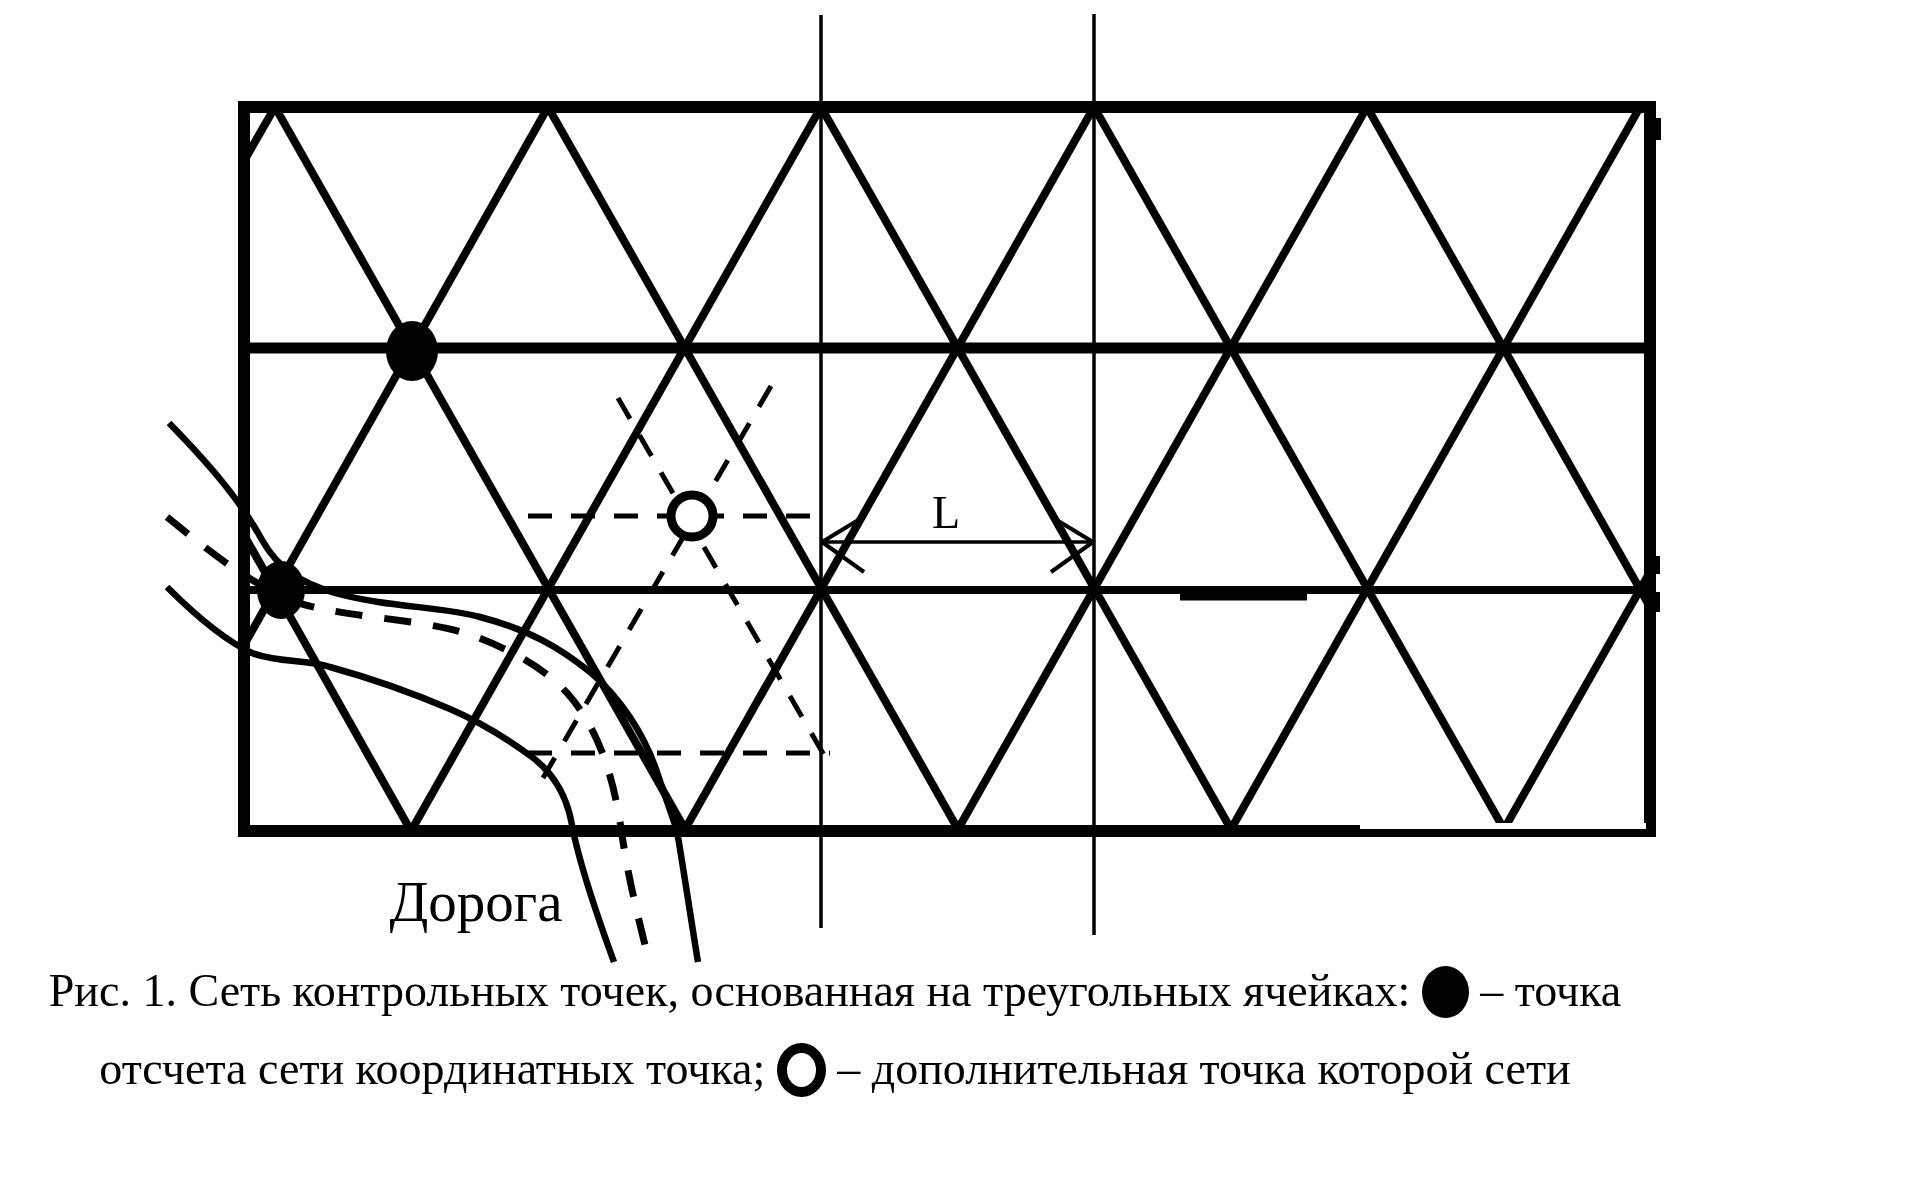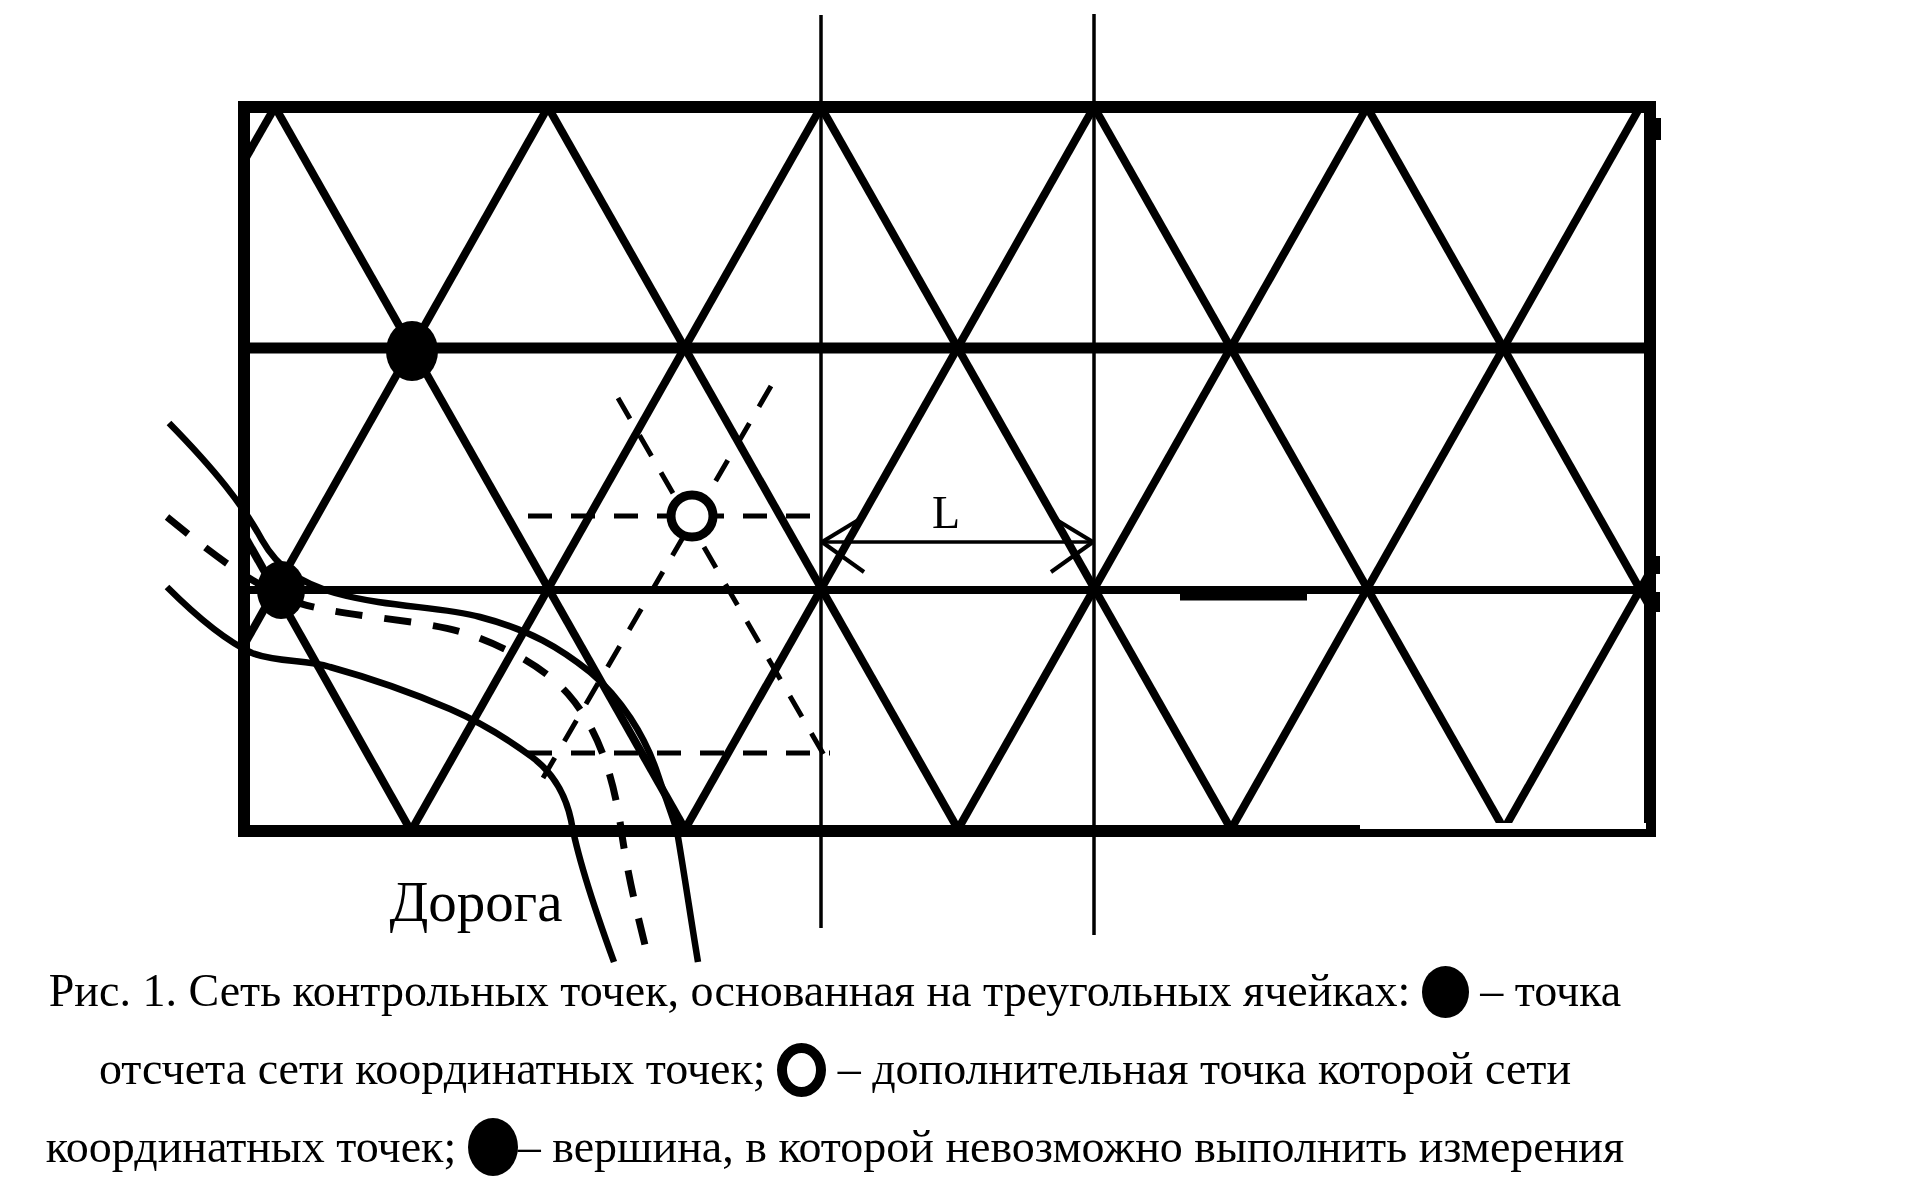--- a/index.html
+++ b/index.html
@@ -59,16 +59,15 @@
       <circle cx="692" cy="516" r="21" fill="#ffffff" stroke="#000000" stroke-width="9"></circle>
       <rect x="1649" y="118" width="12" height="22" fill="#000000"></rect>
       <rect x="1649" y="556" width="11" height="18" fill="#000000"></rect>
       <rect x="1649" y="592" width="11" height="20" fill="#000000"></rect>
       <text x="946" y="528" fill="#000000" font-size="46" text-anchor="middle" font-family="&quot;Liberation Serif&quot;, serif">L</text>
       <text x="476" y="921" fill="#000000" font-size="57" text-anchor="middle" font-family="&quot;Liberation Serif&quot;, serif">Дорога</text>
     </svg>
 
   <div id="caption">
     <div class="cap-line"><span>Рис. 1. Сеть контрольных точек, основанная на треугольных ячейках: </span><span class="cap-dot"></span><span> – точка</span></div>
-    <div class="cap-line"><span>отсчета сети координатных точек; </span><span class="cap-ring"></span><span> – дополнительная точка которой сети</span></div>
-    <div class="cap-line"><span>координатных точек; </span><span class="cap-dot lg"></span><span>– вершина, в которой невозможно выполнить измерения</span></div>
+    <div class="cap-line"><span>отсчета сети координатных точка; </span><span class="cap-ring"></span><span> – дополнительная точка которой сети</span></div>
   </div>
 </div>
 
 </body></html>

